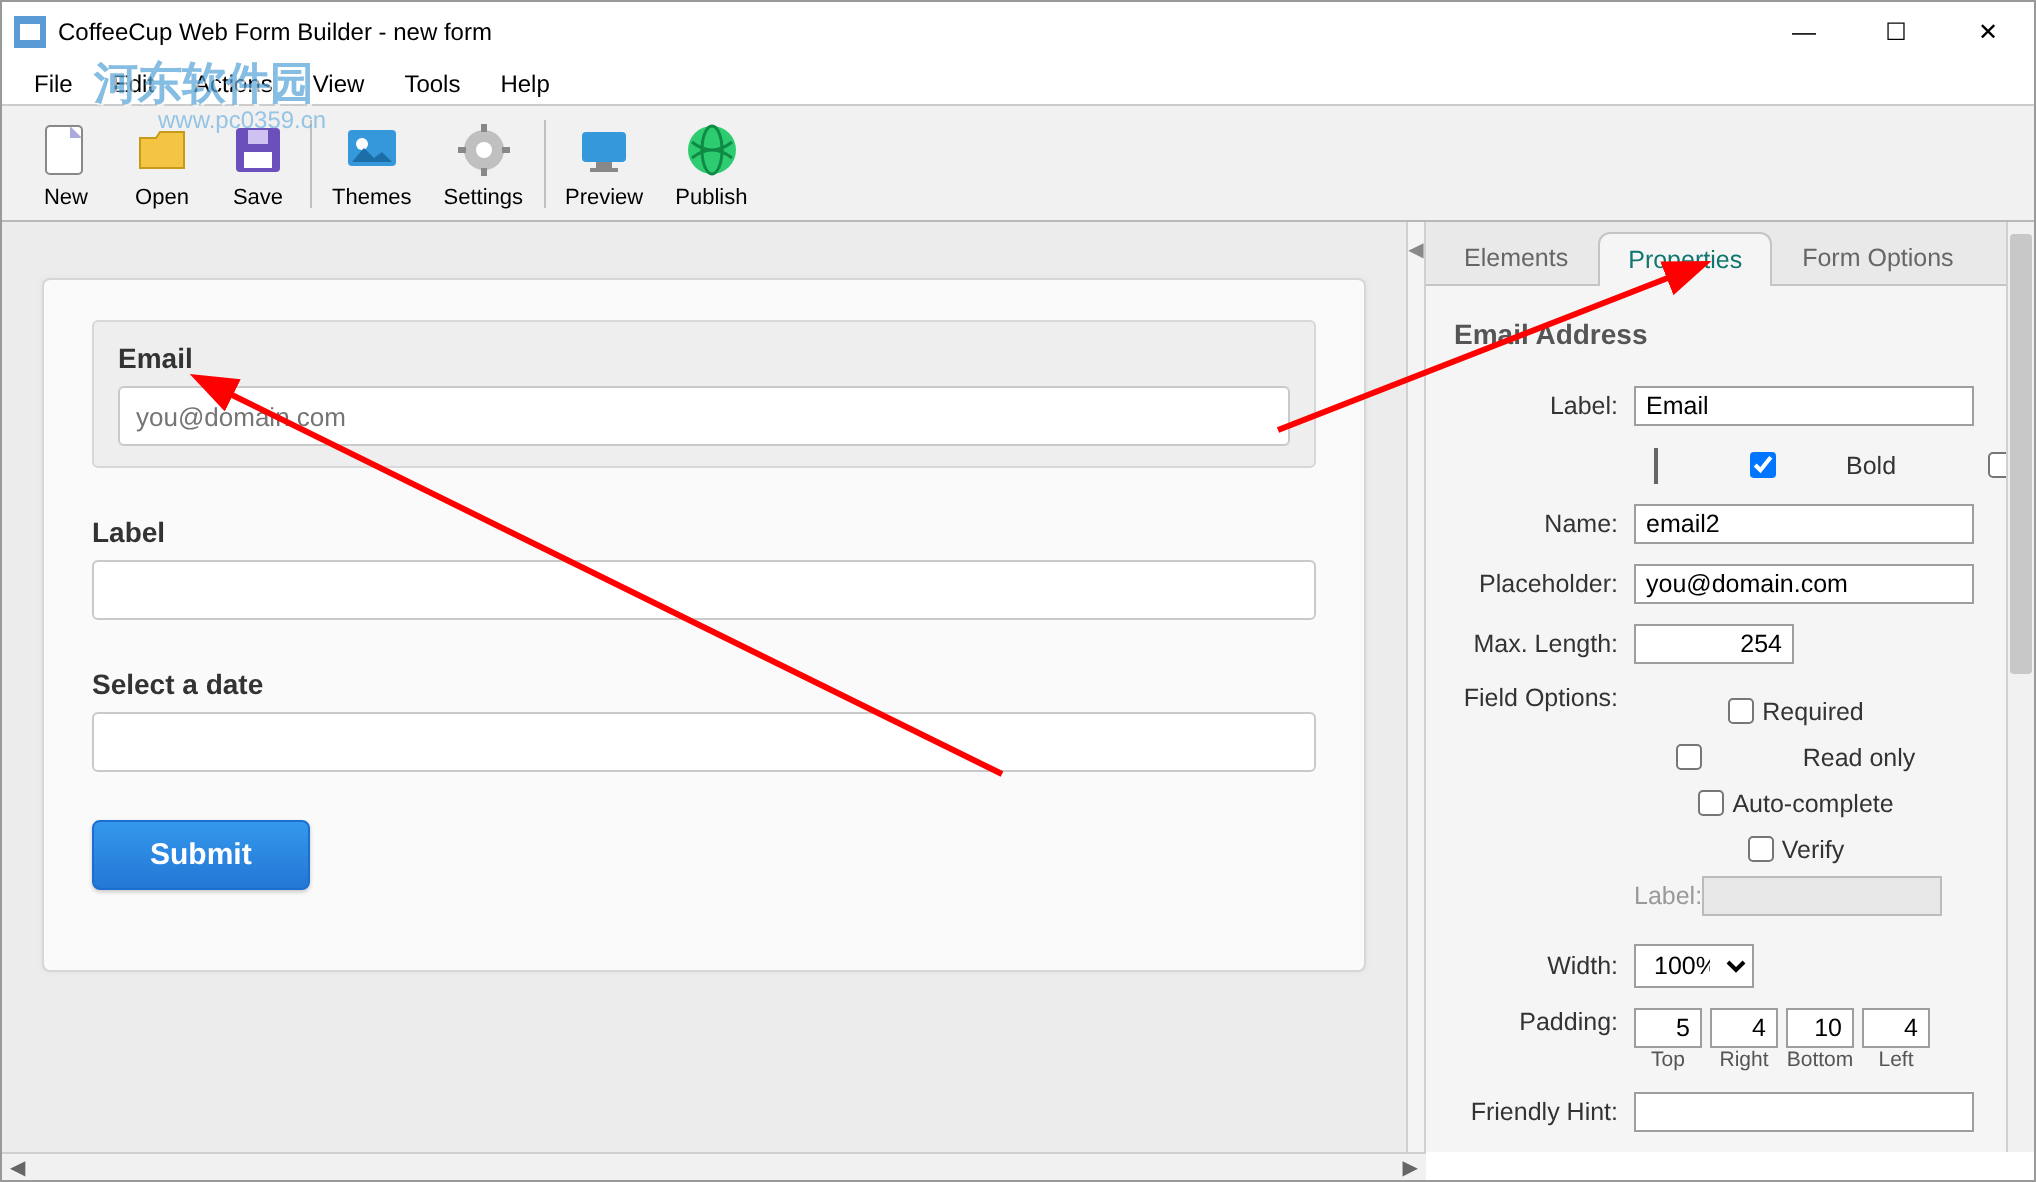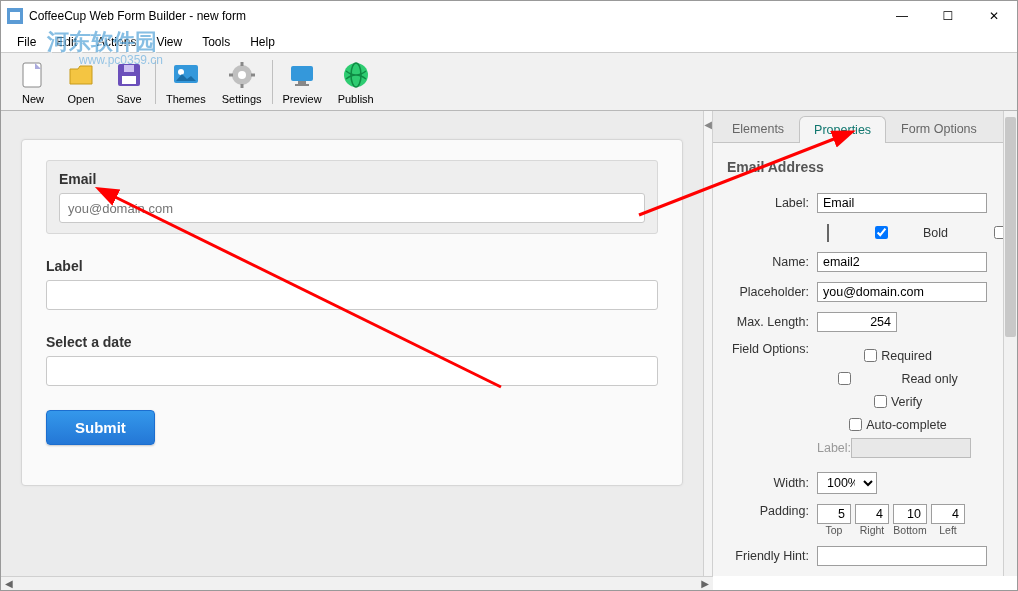--- a/index.html
+++ b/index.html
@@ -240,25 +240,25 @@
           <div class="chkrow" style="margin-left:0;">
               <input type="checkbox" style="">
               <span>Required</span>
             </div>
           <div class="chkrow" style="margin-left:0;gap:46px;">
               <input type="checkbox" style="">
               <span>Read only</span>
             </div>
           <div class="chkrow" style="margin-left:0;">
               <input type="checkbox" style="">
-              <span>Verify</span>
+              <span>Auto-complete</span>
             </div>
           <div class="chkrow" style="margin-left:0;">
               <input type="checkbox" style="">
-              <span>Auto-complete</span>
+              <span>Verify</span>
             </div>
           <div class="chkrow disabled-label" style="margin-left:0;">
               <span>Label:</span> 
               <input type="text" class="dinput" disabled="" style="">
             </div>
         </div>
       </div>
 
       <div class="prow">
         <div class="plabel">Width:</div>

